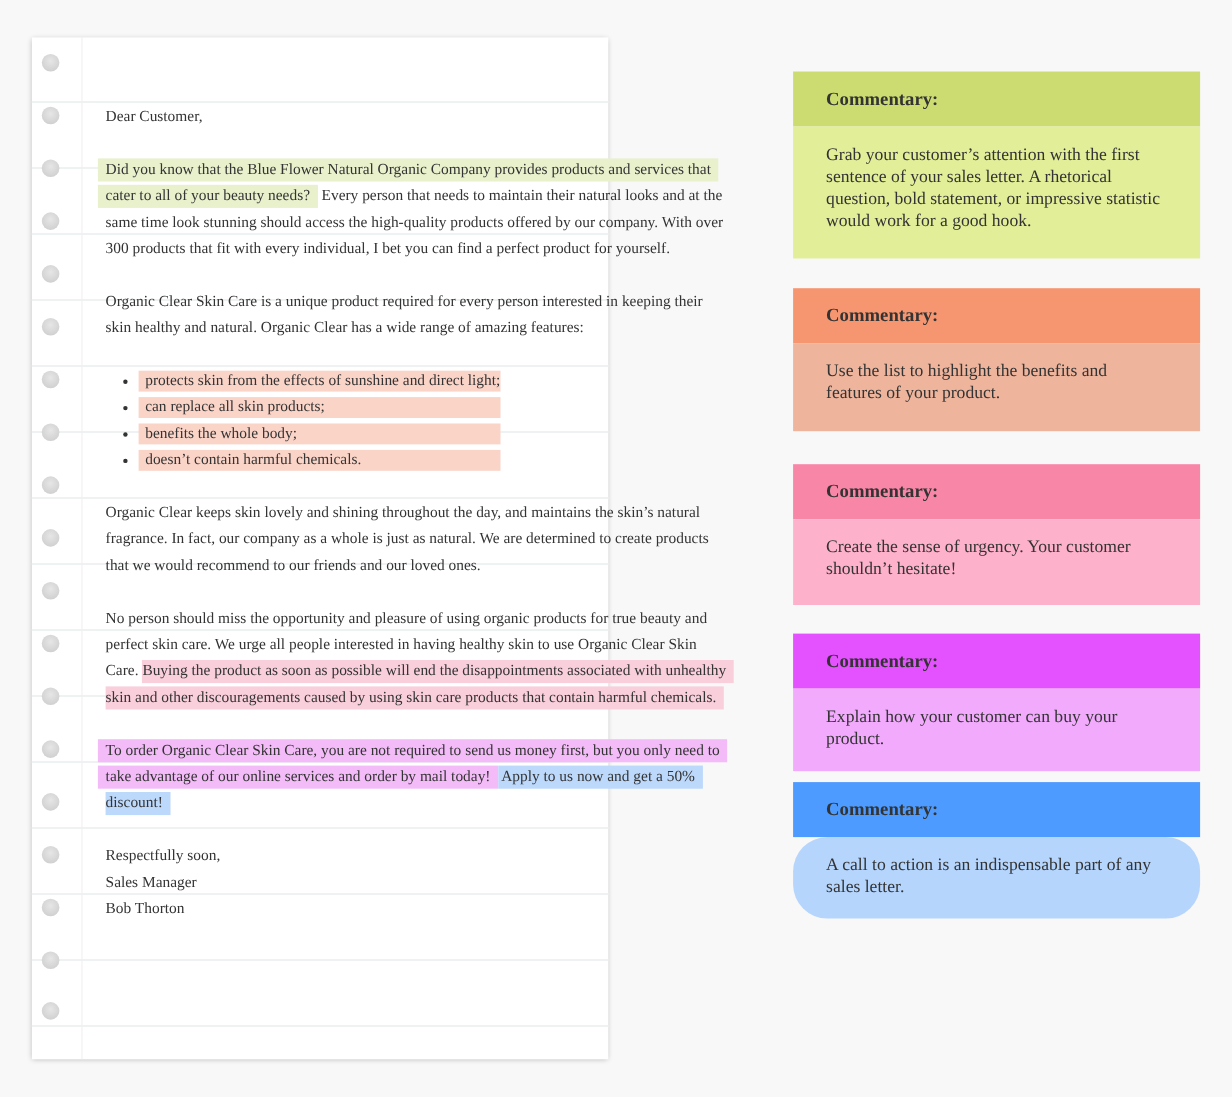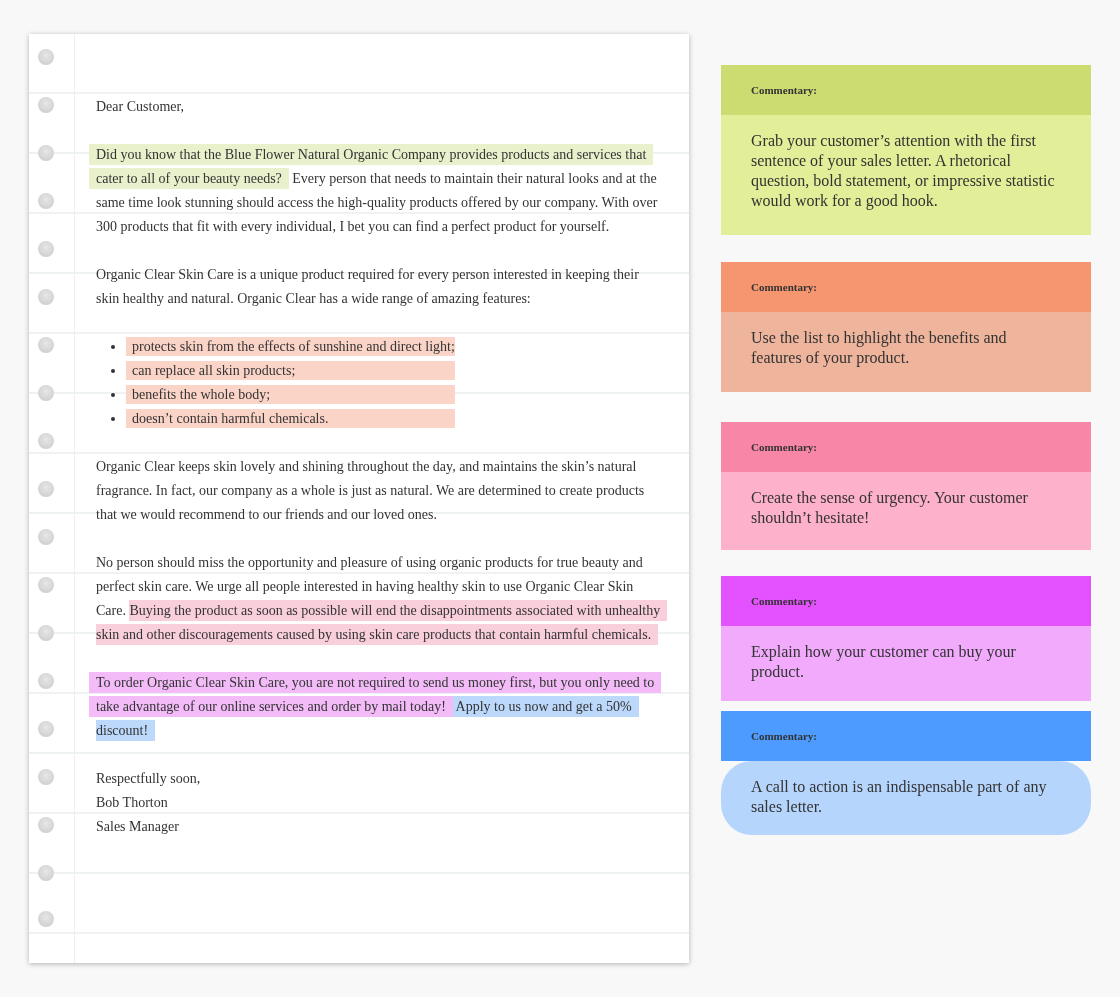--- a/index.html
+++ b/index.html
@@ -6,21 +6,21 @@
   body {
     width: 1120px; height: 997px;
     background: #f8f8f8;
     position: relative;
     font-family: "Liberation Serif", serif;
     color: #333333;
     overflow: hidden;
   }
   .paper {
     position: absolute; left: 29px; top: 34px;
-    width: 660px; height: 929px;
+    width: 524px; height: 929px;
     background-color: #ffffff;
     box-shadow: 0 1px 5px rgba(0,0,0,0.28);
     background-image: repeating-linear-gradient(to bottom,
       transparent 0px, transparent 58px, #eef2f2 58px, #eef2f2 60px,
       transparent 60px, transparent 24px);
   }
   .margin-line {
     position: absolute; left: 45px; top: 0; width: 1px; height: 100%;
     background: #f2eeee;
   }
@@ -41,21 +41,21 @@
   .violet { background: #f3bcf8; }
   .blue { background: #bcd8fb; }
   ul.features { margin: 0; padding: 0 0 0 30px; list-style: disc; }
   ul.features li { height: 24px; }
   ul.features li span { display: inline-block; width: 323px; padding-left: 6px; background: #fbd4c8; line-height: 19px; margin-top: 2px; }
   .sig p { height: 24px; }
 
   .card { position: absolute; left: 721px; width: 370px; }
   .card-head {
     height: 50px; line-height: 50px; padding-left: 30px;
-    font-weight: bold; font-size: 11px; color: #333;
+    font-weight: bold; font-size: 17px; color: #333;
   }
   .card-body {
     padding: 16px 30px 22px 30px;
     font-size: 16px; line-height: 20px; color: #333; font-family: Liberation Serif, serif;
   }
 </style>
 </head>
 <body>
 
 <div class="paper">
@@ -95,22 +95,22 @@
     </ul>
     <div class="gap"></div>
     <p>Organic Clear keeps skin lovely and shining throughout the day, and maintains the skin’s natural fragrance. In fact, our company as a whole is just as natural. We are determined to create products that we would recommend to our friends and our loved ones.</p>
     <div class="gap"></div>
     <p><span>No person should miss the opportunity and pleasure of using organic products for true beauty and perfect skin care. We urge all people interested in having healthy skin to use Organic Clear Skin Care. </span><span class="hl-in pink">Buying the product as soon as possible will end the disappointments associated with unhealthy skin and other discouragements caused by using skin care products that contain harmful chemicals.</span></p>
     <div class="gap"></div>
     <p><span class="hl violet">To order Organic Clear Skin Care, you are not required to send us money first, but you only need to take advantage of our online services and order by mail today!</span><span class="hl-in blue"> Apply to us now and get a 50% discount!</span></p>
     <div class="gap"></div>
     <div class="sig">
       <p>Respectfully soon,</p>
+      <p>Sales Manager</p>
       <p>Bob Thorton</p>
-      <p>Sales Manager</p>
     </div>
   </div>
 </div>
 
 <div class="card" style="top:65px">
   <div class="card-head" style="background: rgb(205, 220, 112);">Commentary:</div>
   <div class="card-body" style="padding-bottom: 24px; background: rgb(227, 238, 153);">Grab your customer’s attention with the first sentence of your sales letter. A rhetorical question, bold statement, or impressive statistic would work for a good hook.</div>
 </div>
 <div class="card" style="top:262px">
   <div class="card-head" style="background: rgb(245, 150, 112);">Commentary:</div>

